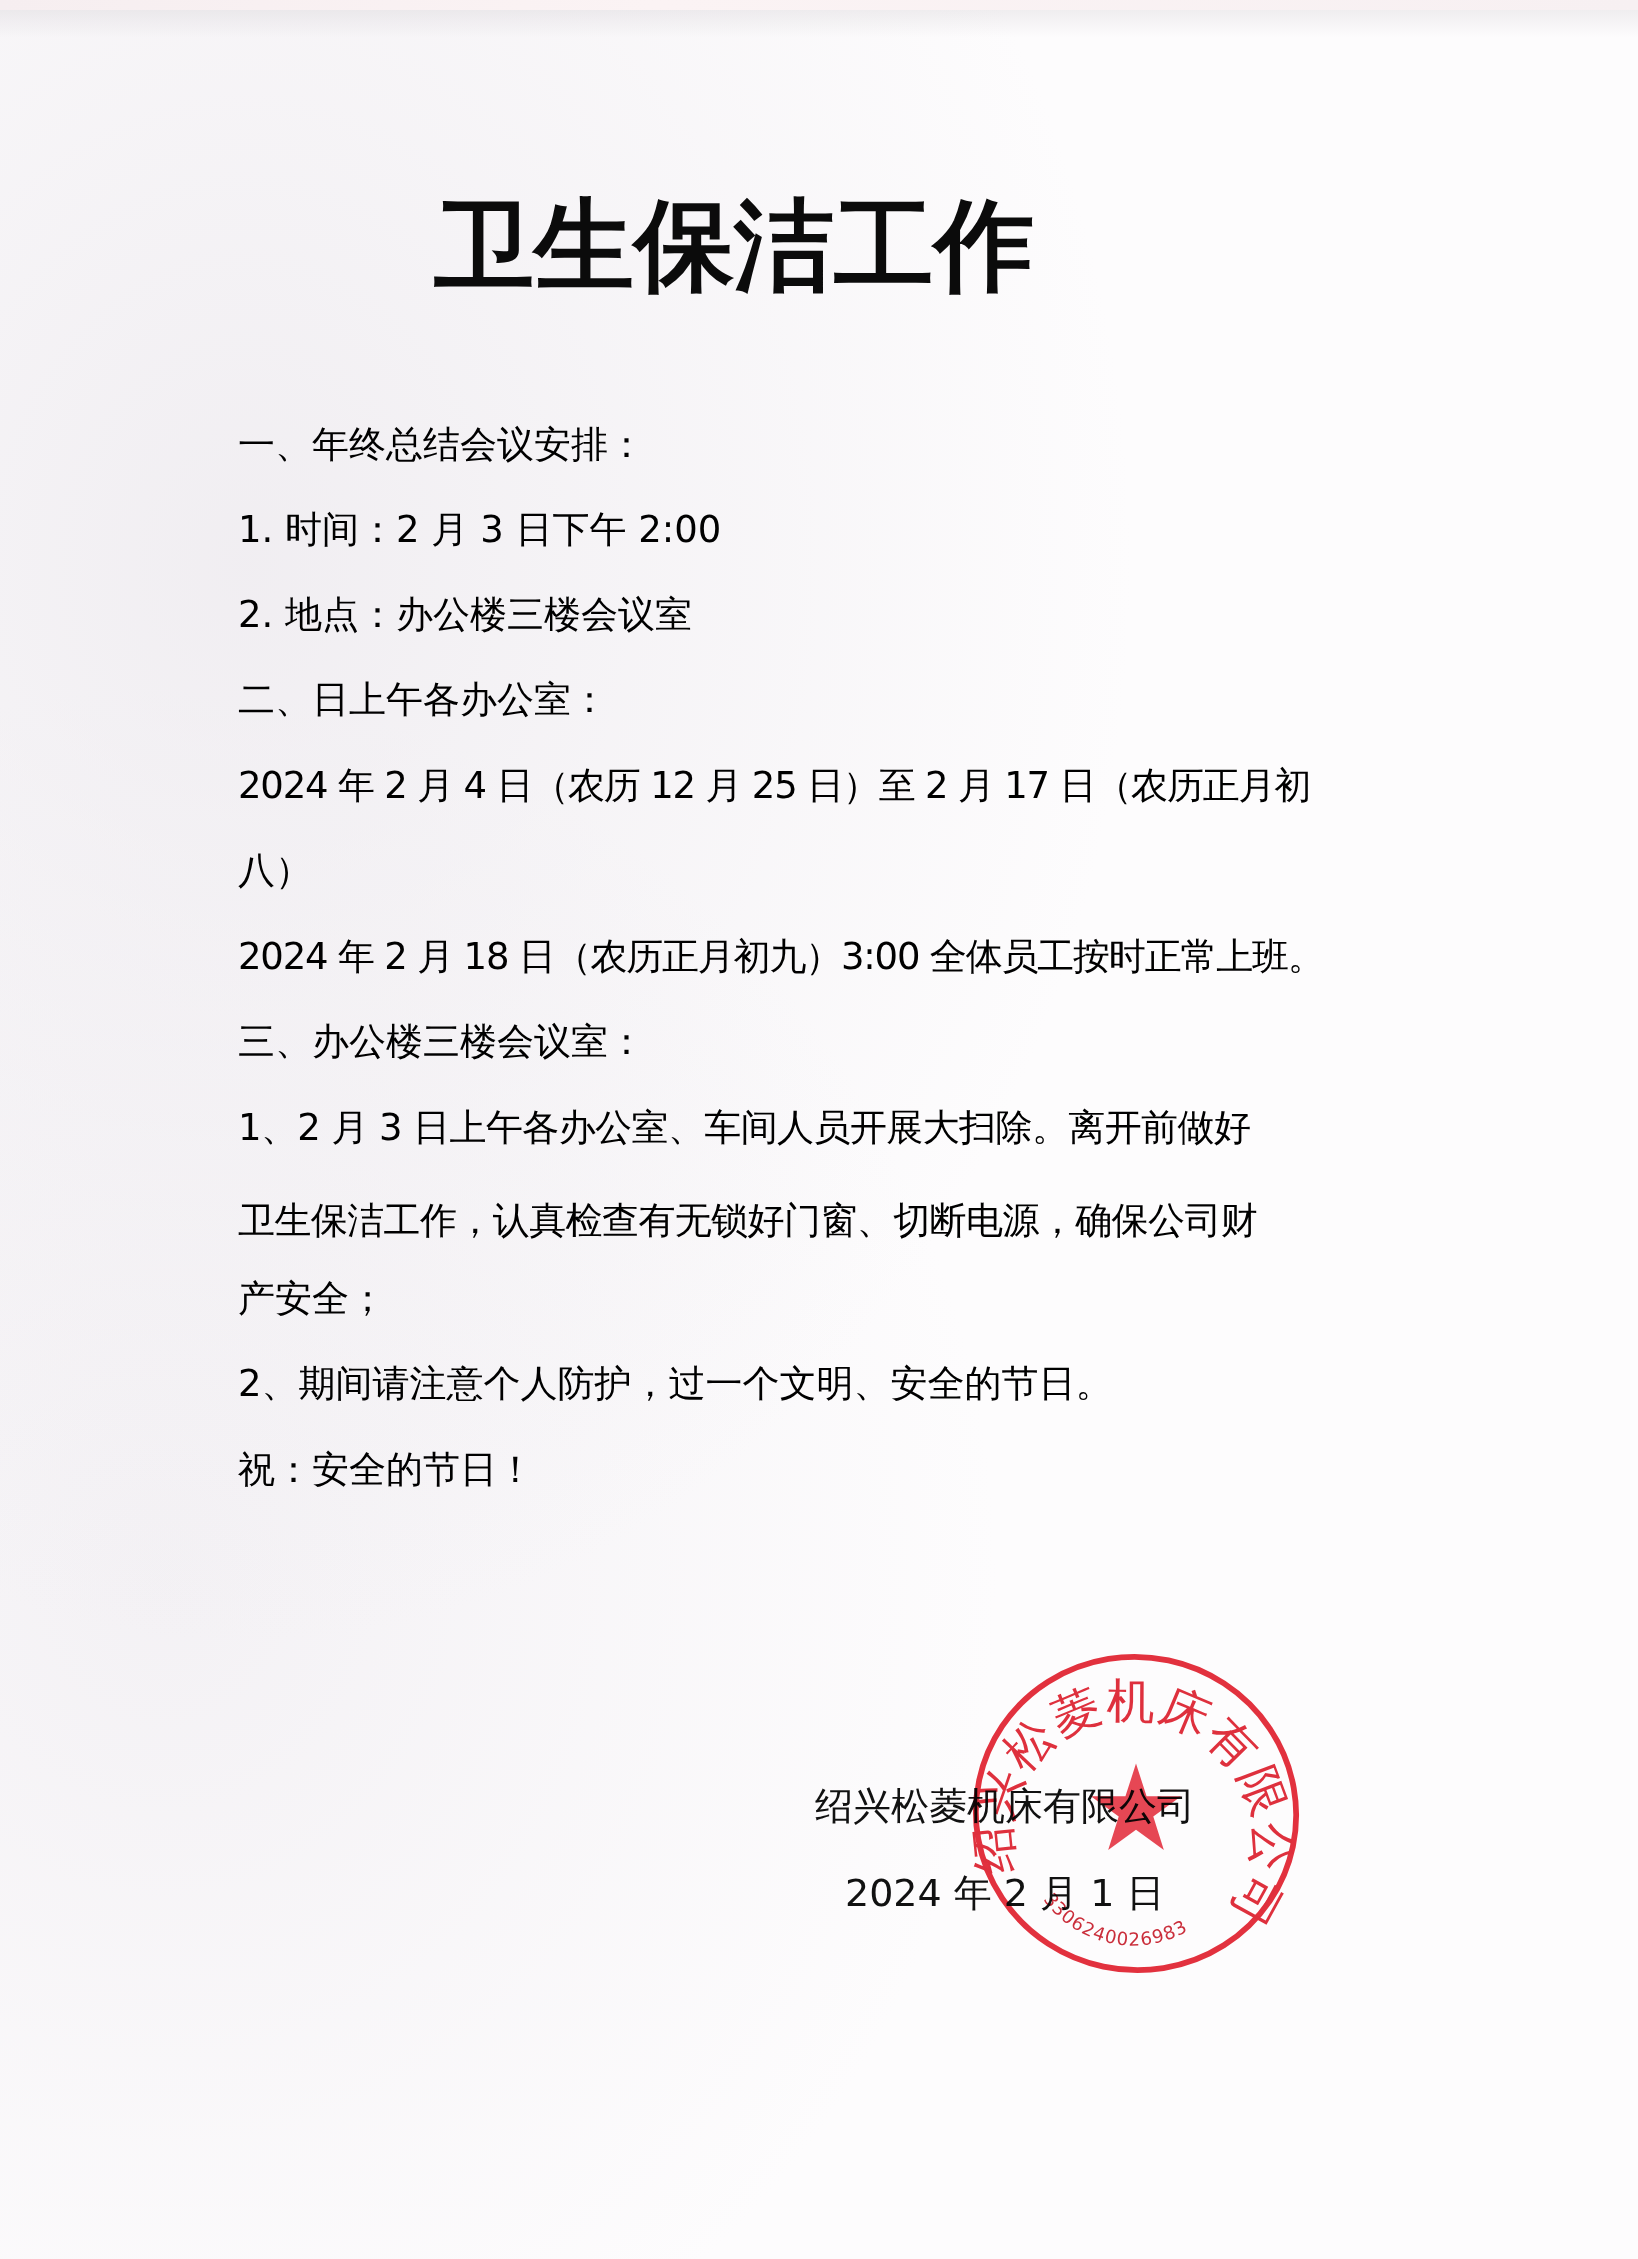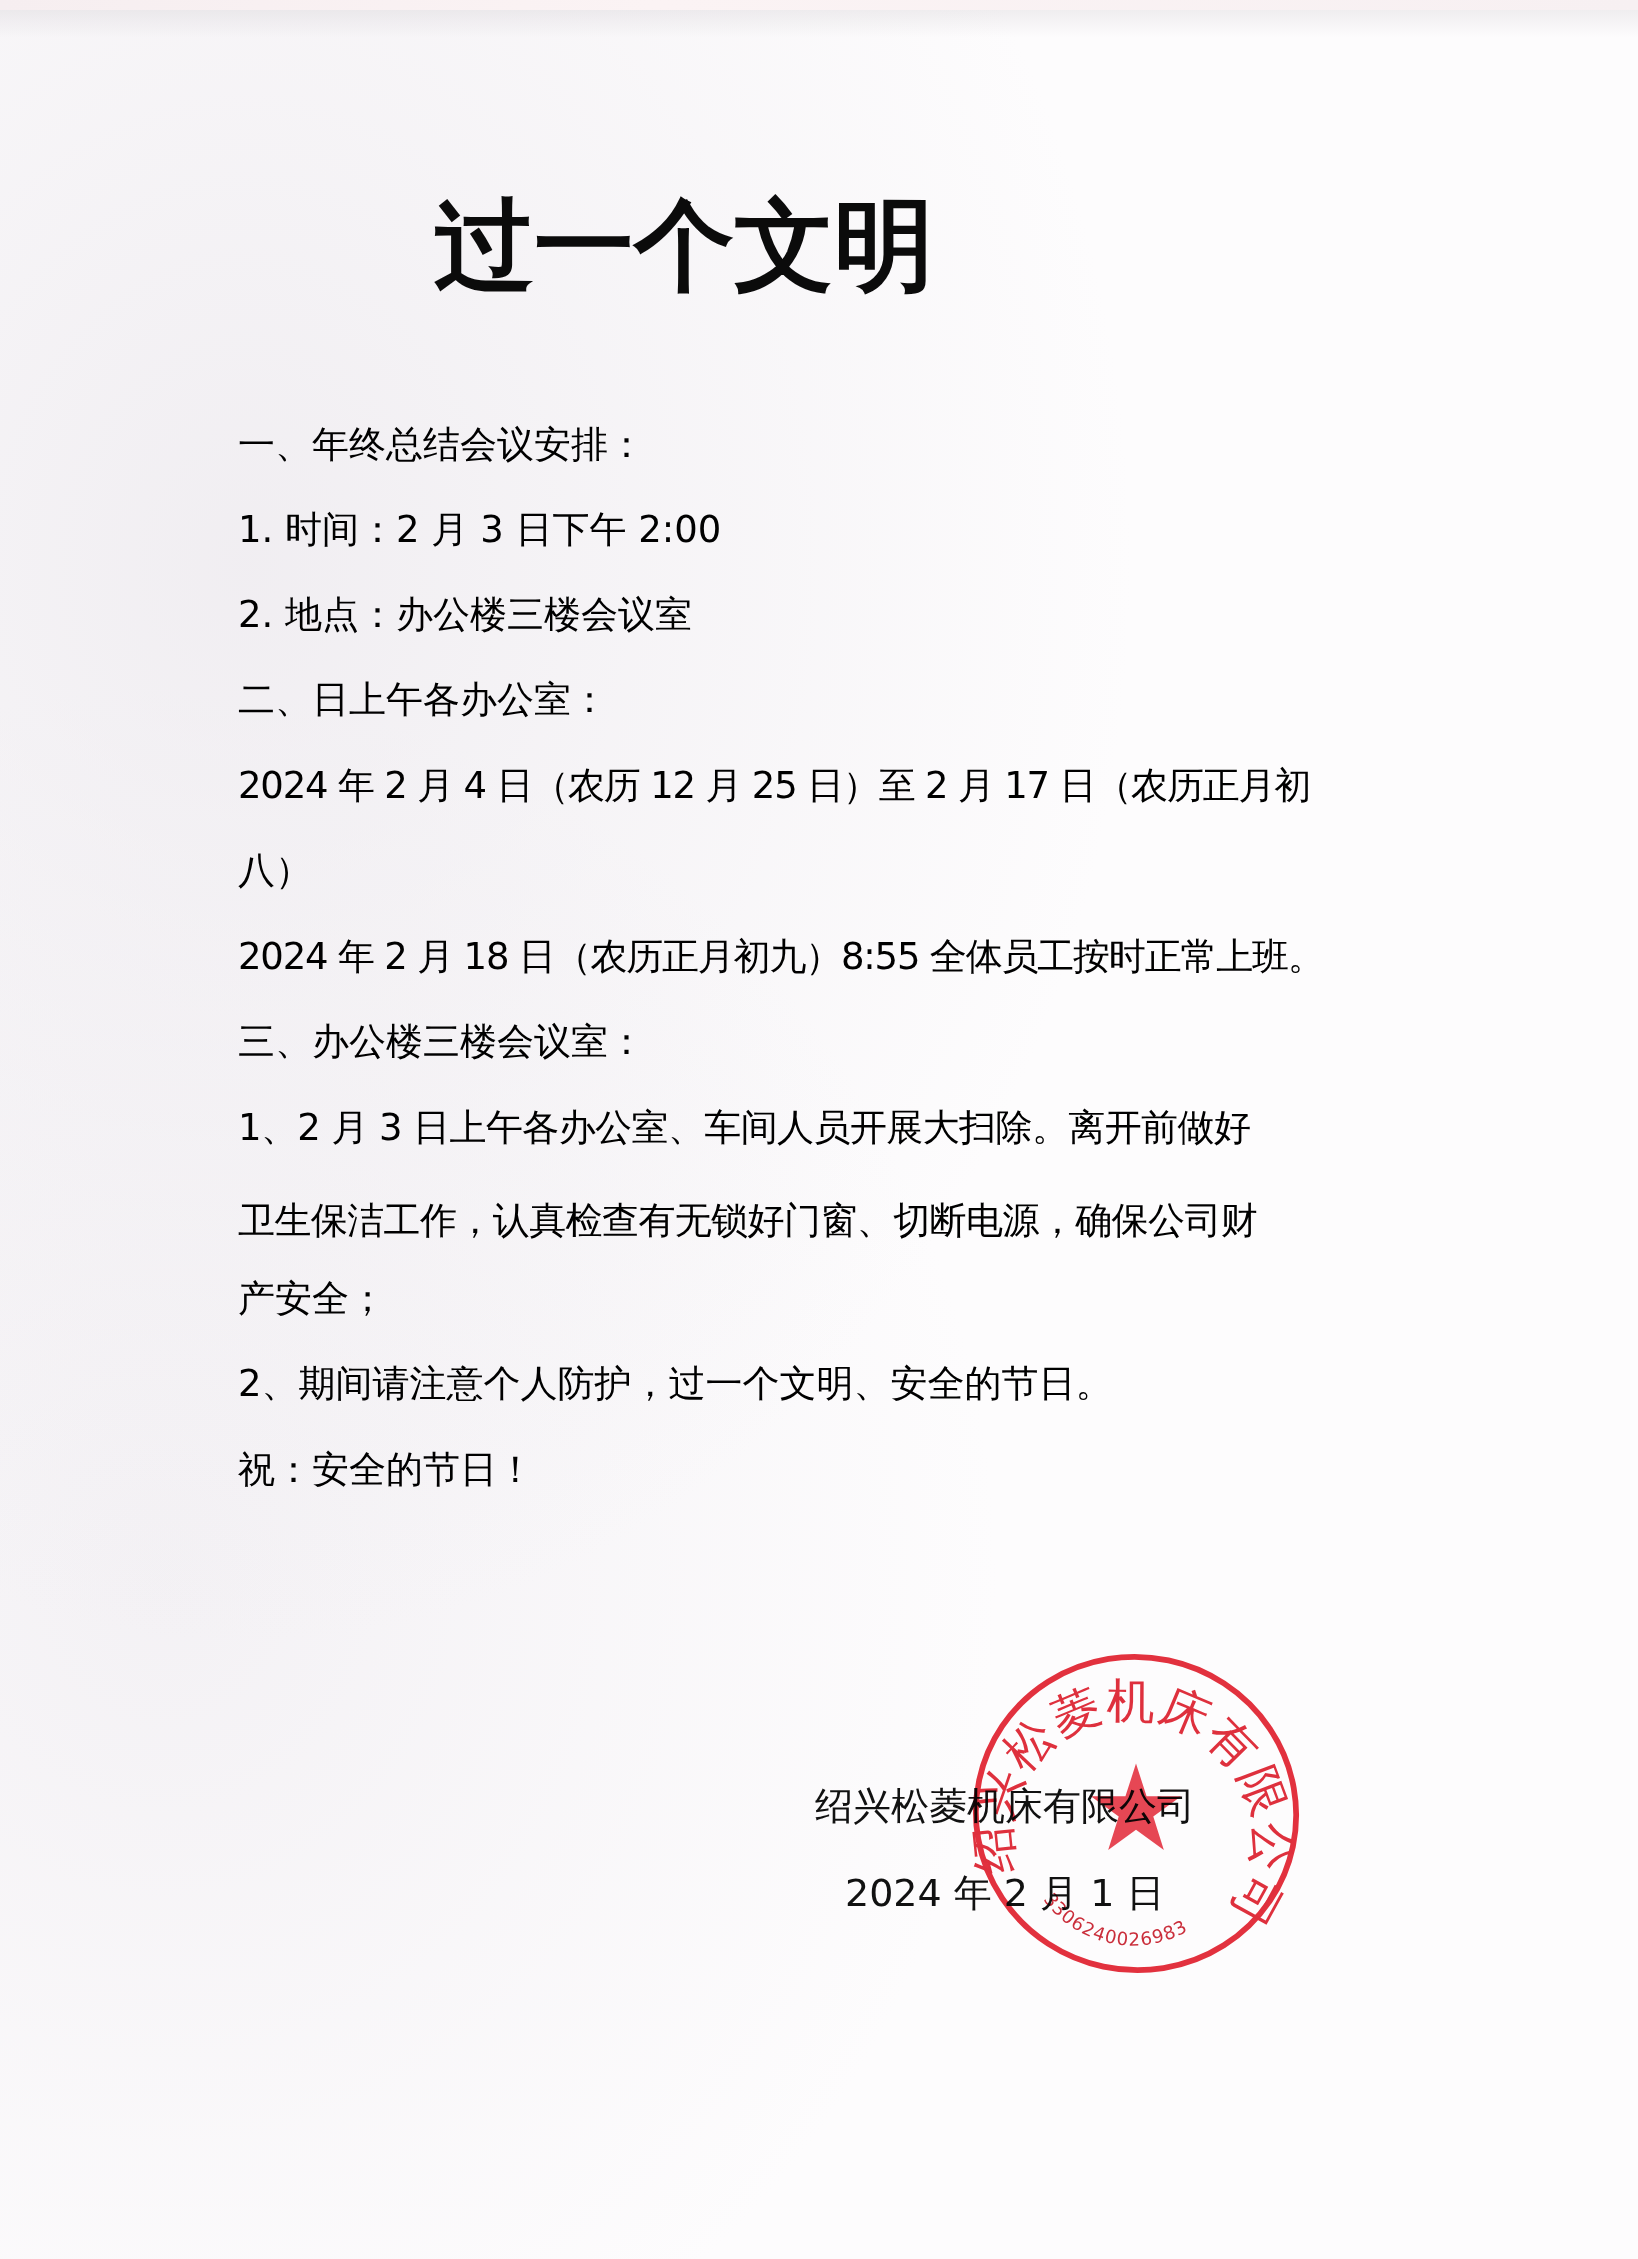--- a/index.html
+++ b/index.html
@@ -70,30 +70,30 @@
     z-index: 2;
   }
   .seal svg { width: 100%; height: 100%; display: block; }
 </style>
 </head>
 <body>
 
 <div class="paper"></div>
 <div class="top-strip"></div>
 
-<div class="title">过一个文明</div>
+<div class="title">卫生保洁工作</div>
 
 <div class="line" style="top:421px;">一、年终总结会议安排：</div>
 <div class="line" style="top:506px;">1. 时间：2 月 3 日下午 2:00</div>
 <div class="line" style="top:591px;">2. 地点：办公楼三楼会议室</div>
 
 <div class="line" style="top:676px;">二、日上午各办公室：</div>
 <div class="line" style="top:762px; letter-spacing:-1.2px;">2024 年 2 月 4 日（农历 12 月 25 日）至 2 月 17 日（农历正月初</div>
 <div class="line" style="top:847px;">八）</div>
-<div class="line" style="top:933px; letter-spacing:-1.2px;">2024 年 2 月 18 日（农历正月初九）8:55 全体员工按时正常上班。</div>
+<div class="line" style="top:933px; letter-spacing:-1.2px;">2024 年 2 月 18 日（农历正月初九）3:00 全体员工按时正常上班。</div>
 
 <div class="line" style="top:1018px;">三、办公楼三楼会议室：</div>
 <div class="line" style="top:1104px; letter-spacing:-0.6px;">1、2 月 3 日上午各办公室、车间人员开展大扫除。离开前做好</div>
 <div class="line" style="top:1197px; letter-spacing:-0.6px;">卫生保洁工作，认真检查有无锁好门窗、切断电源，确保公司财</div>
 <div class="line" style="top:1275px;">产安全；</div>
 <div class="line" style="top:1360px;">2、期间请注意个人防护，过一个文明、安全的节日。</div>
 
 <div class="line" style="top:1446px;">祝：安全的节日！</div>
 
 <div class="sig" style="left:815px; top:1782px;">绍兴松菱机床有限公司</div>

